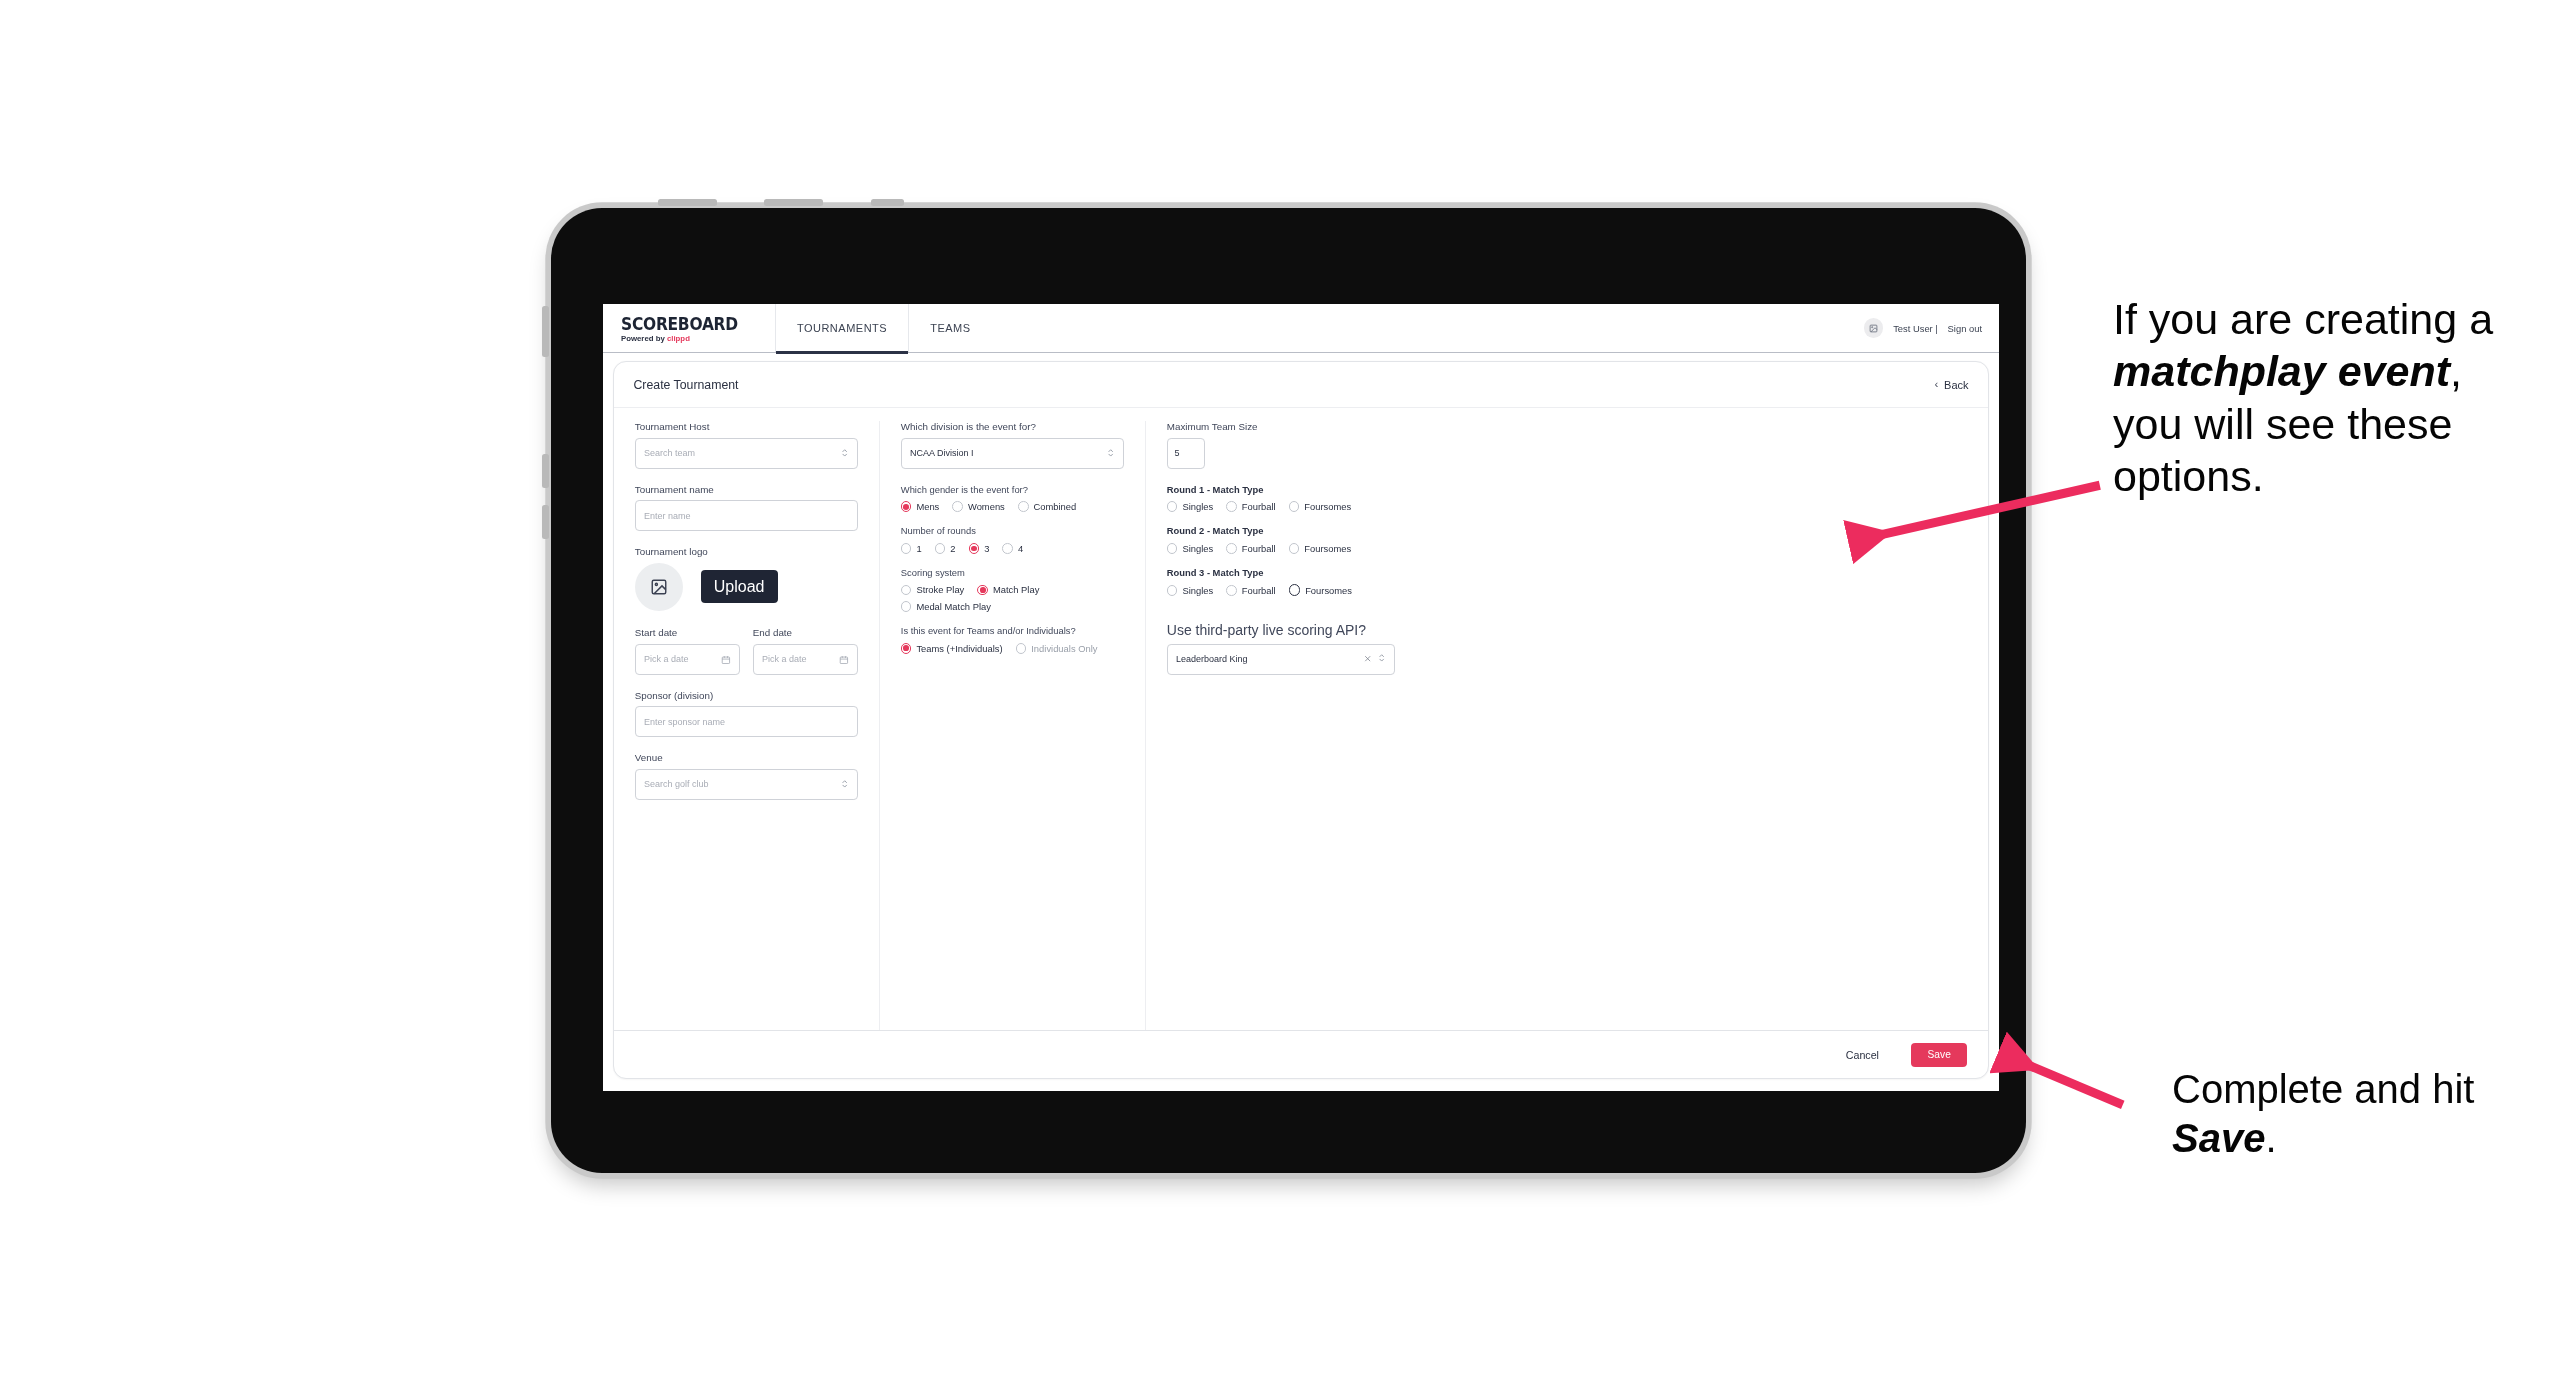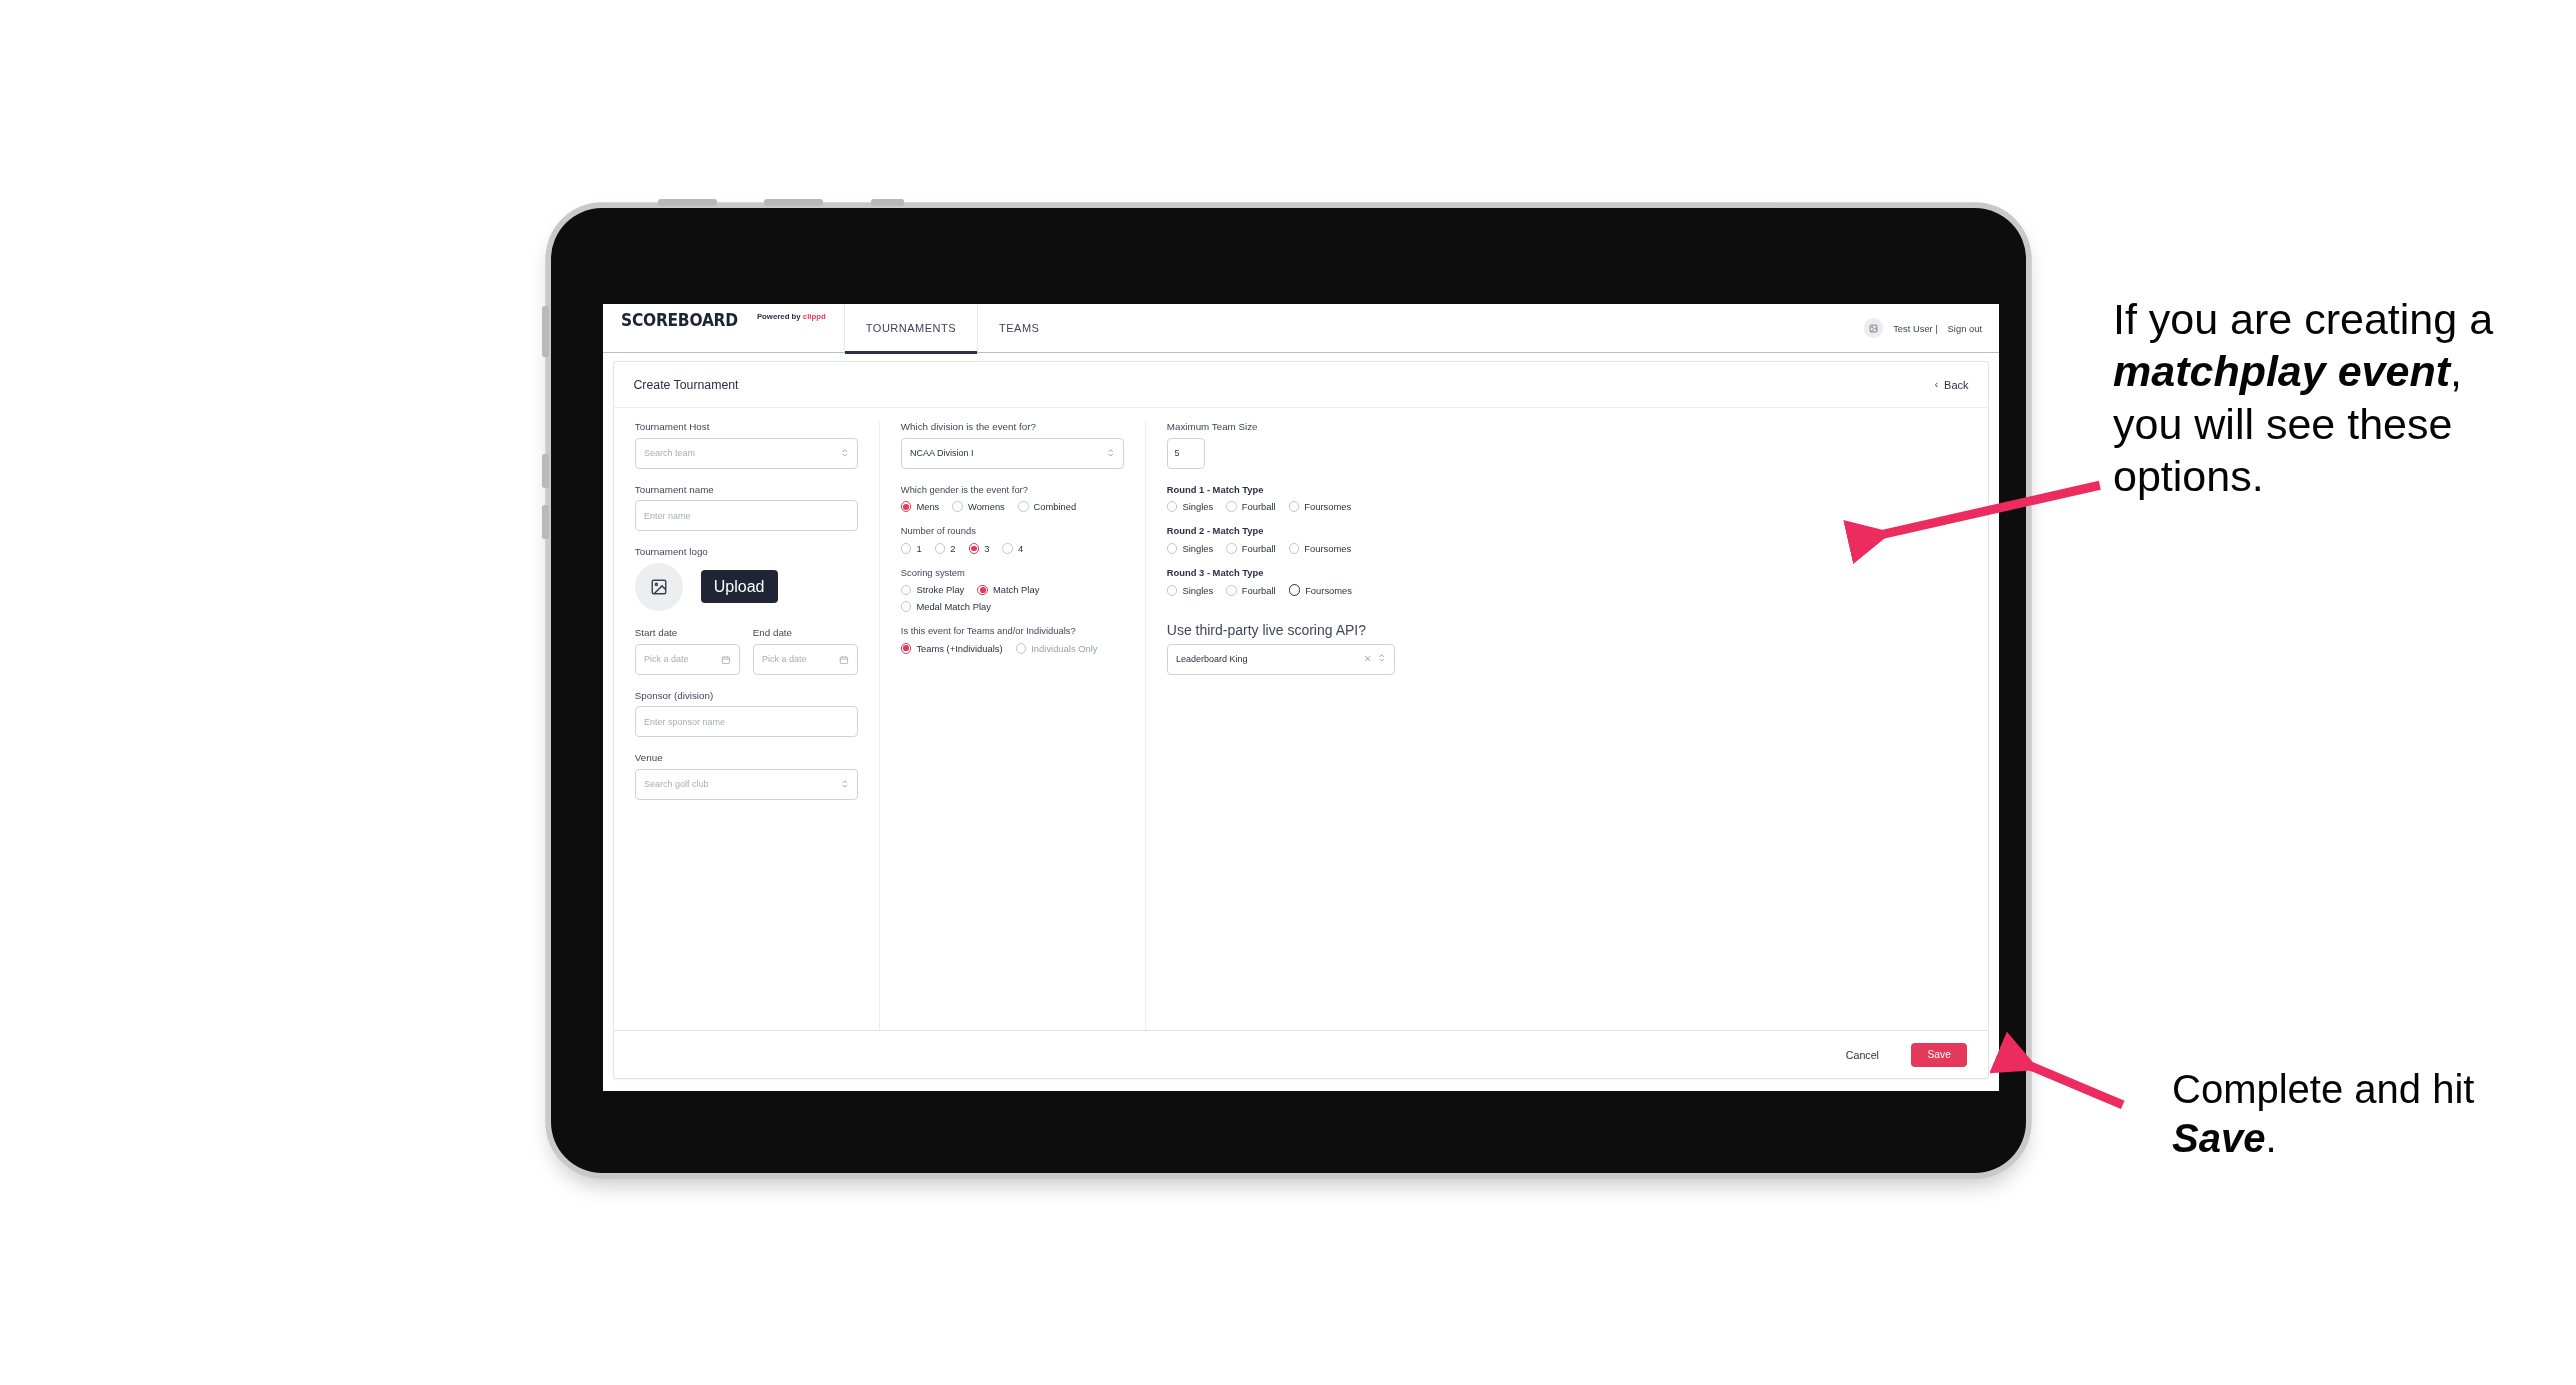--- a/index.html
+++ b/index.html
@@ -43,21 +43,21 @@
   .topbar {
     height: 49px;
     background: #fff;
     border-bottom: 1.6px solid #b9bdc6;
     display: flex;
     align-items: stretch;
     position: relative;
   }
   .brand {
     padding: 6.6px 18px 4.9px 18px;
-    display: flex; flex-direction: row; justify-content: center;
+    display: flex; flex-direction: column; justify-content: center;
     min-width: 123px;
   }
   .brand-top {
     font-family: "DejaVu Sans", sans-serif;
     font-weight: 700;
     font-size: 18px;
     letter-spacing: -0.3px;
     color: #1d2433;
     transform: scaleX(0.86);
     transform-origin: left center;
@@ -101,21 +101,21 @@
     display: flex; align-items: center; justify-content: center;
   }
   .user-text { font-size: 9.4px; color: #3c4352; }
   .signout { font-size: 9.4px; color: #3c4352; cursor: pointer; }
 
   
   .card {
     margin: 8.2px 9.8px 0 9.8px;
     background: #fff;
     border: 0.8px solid #e2e4e8;
-    border-radius: 3px;
+    border-radius: 13px;
     height: 718px;
     display: flex; flex-direction: column;
     box-shadow: 0 0.8px 1.6px rgba(0,0,0,0.04);
   }
   .card-head {
     height: 46px;
     display: flex; align-items: center;
     padding: 0 19.7px;
     border-bottom: 0.8px solid #edeef1;
   }

